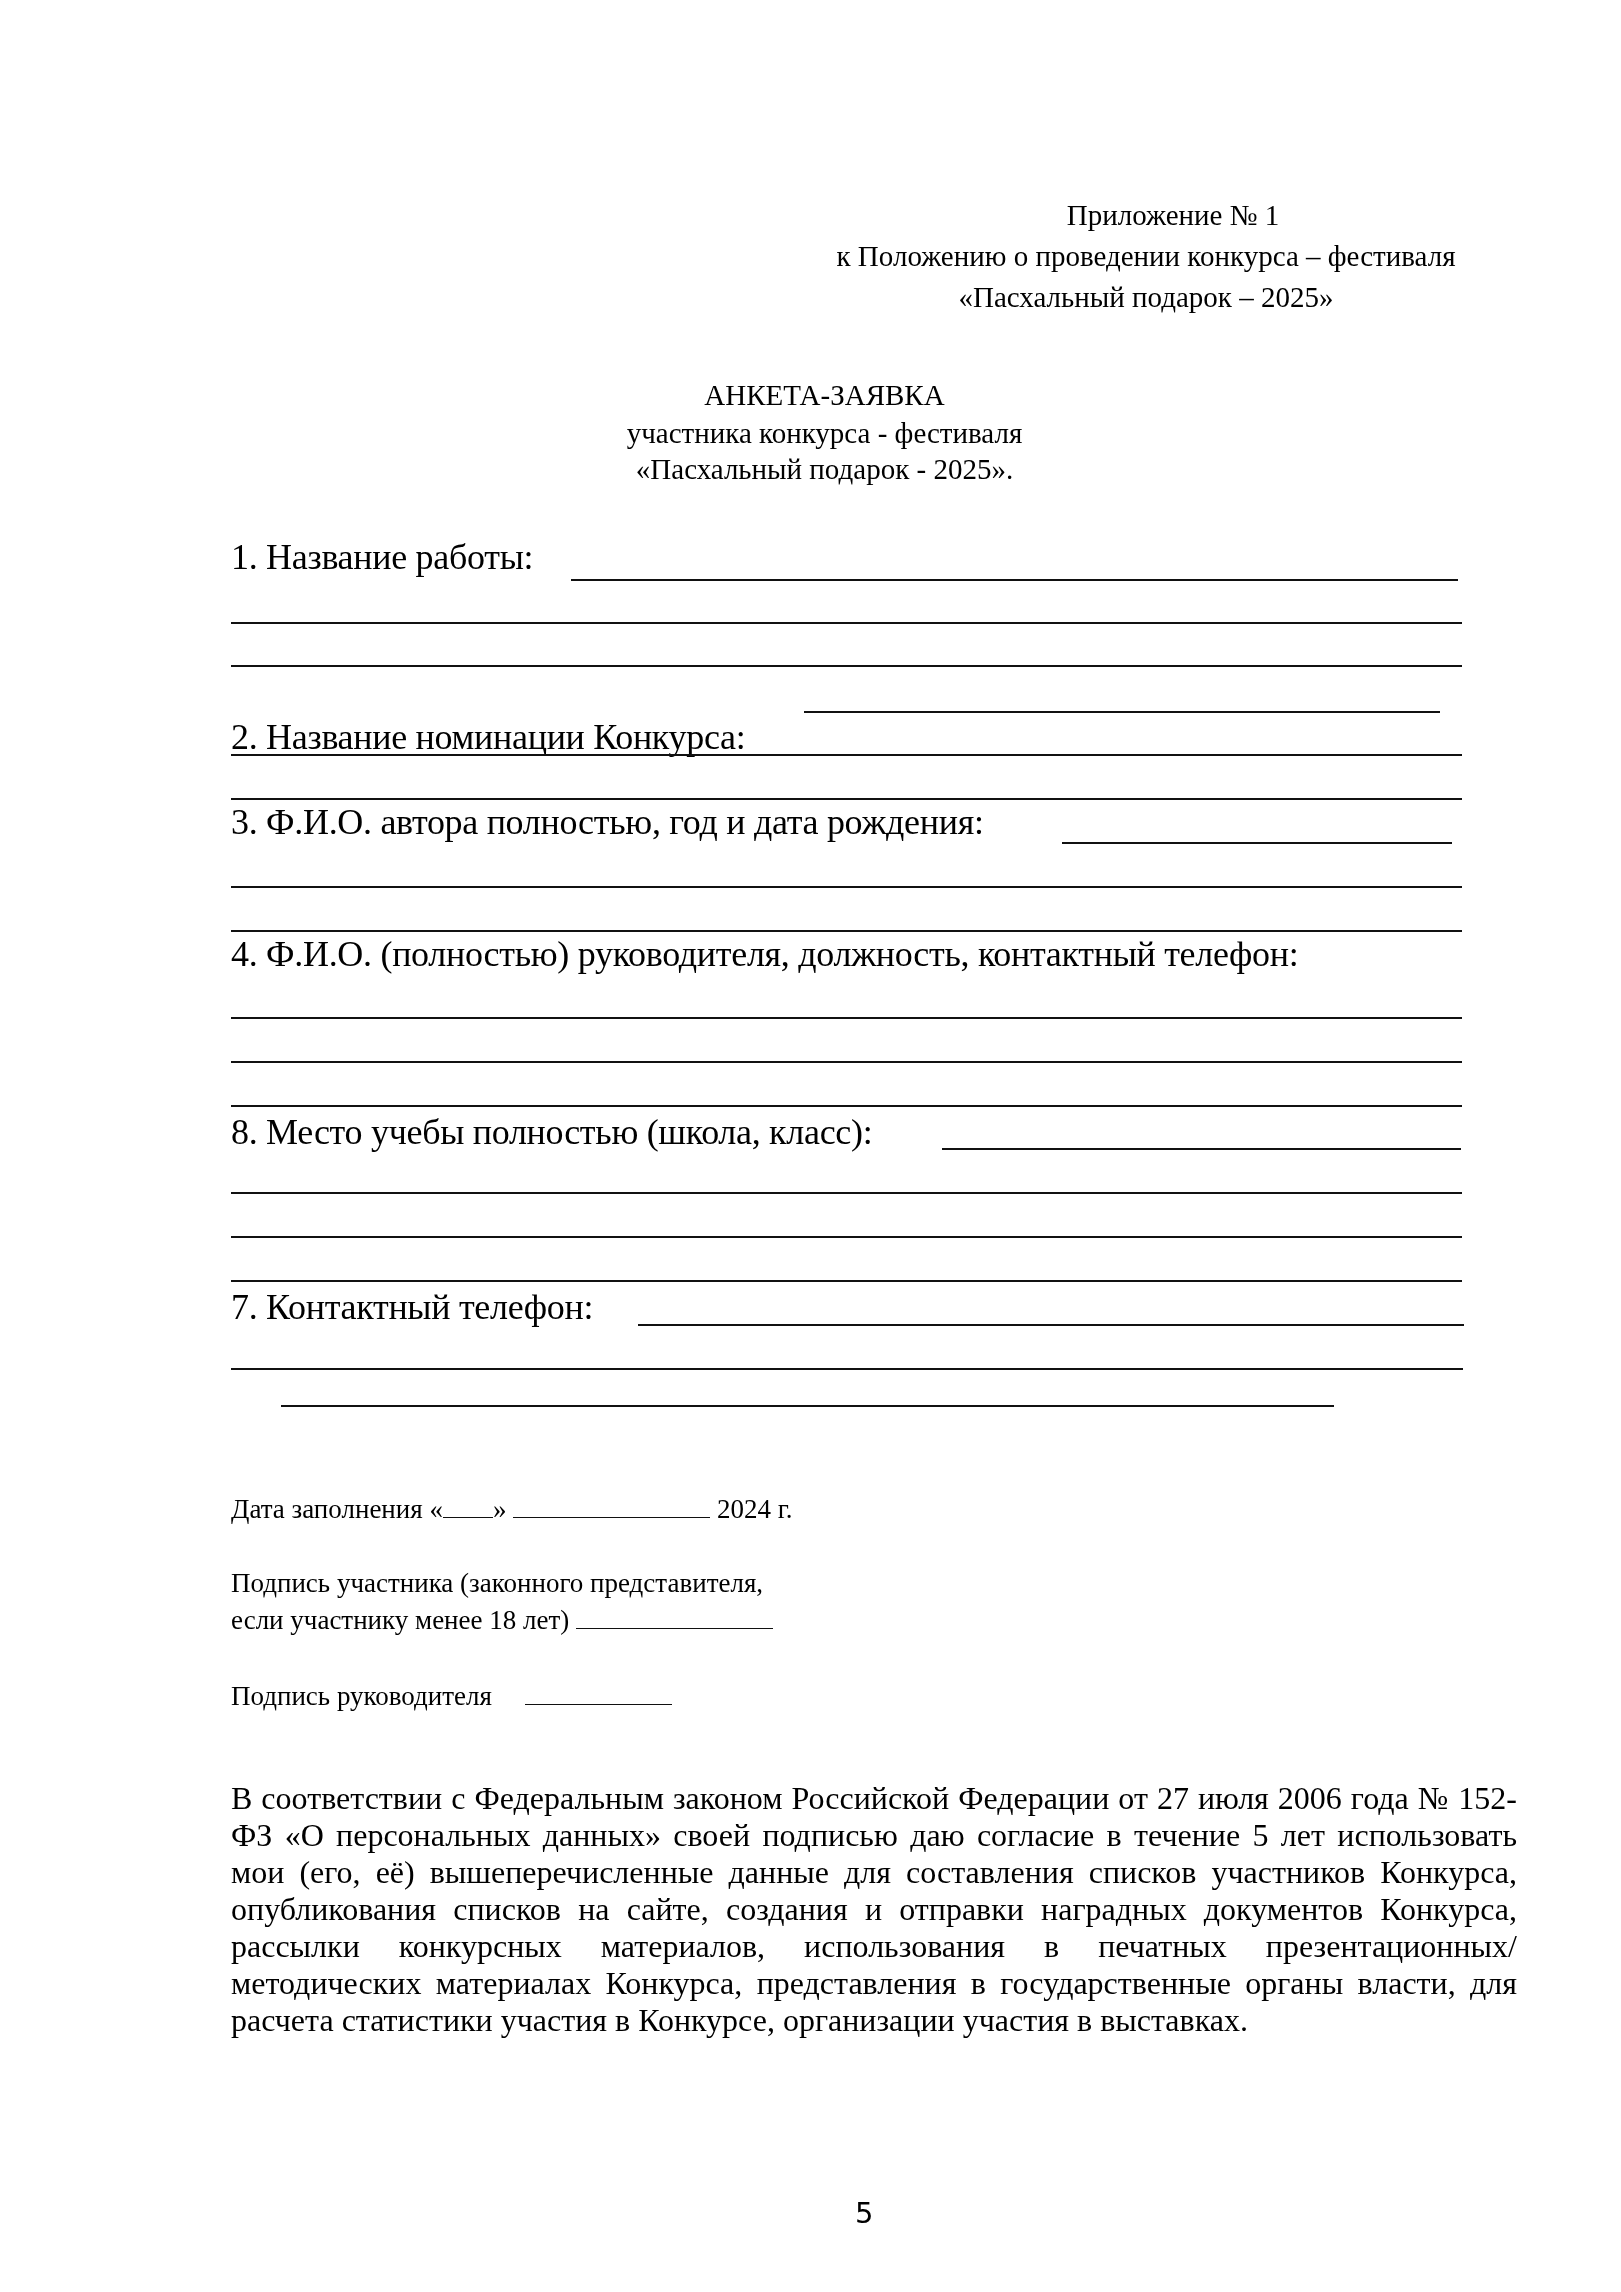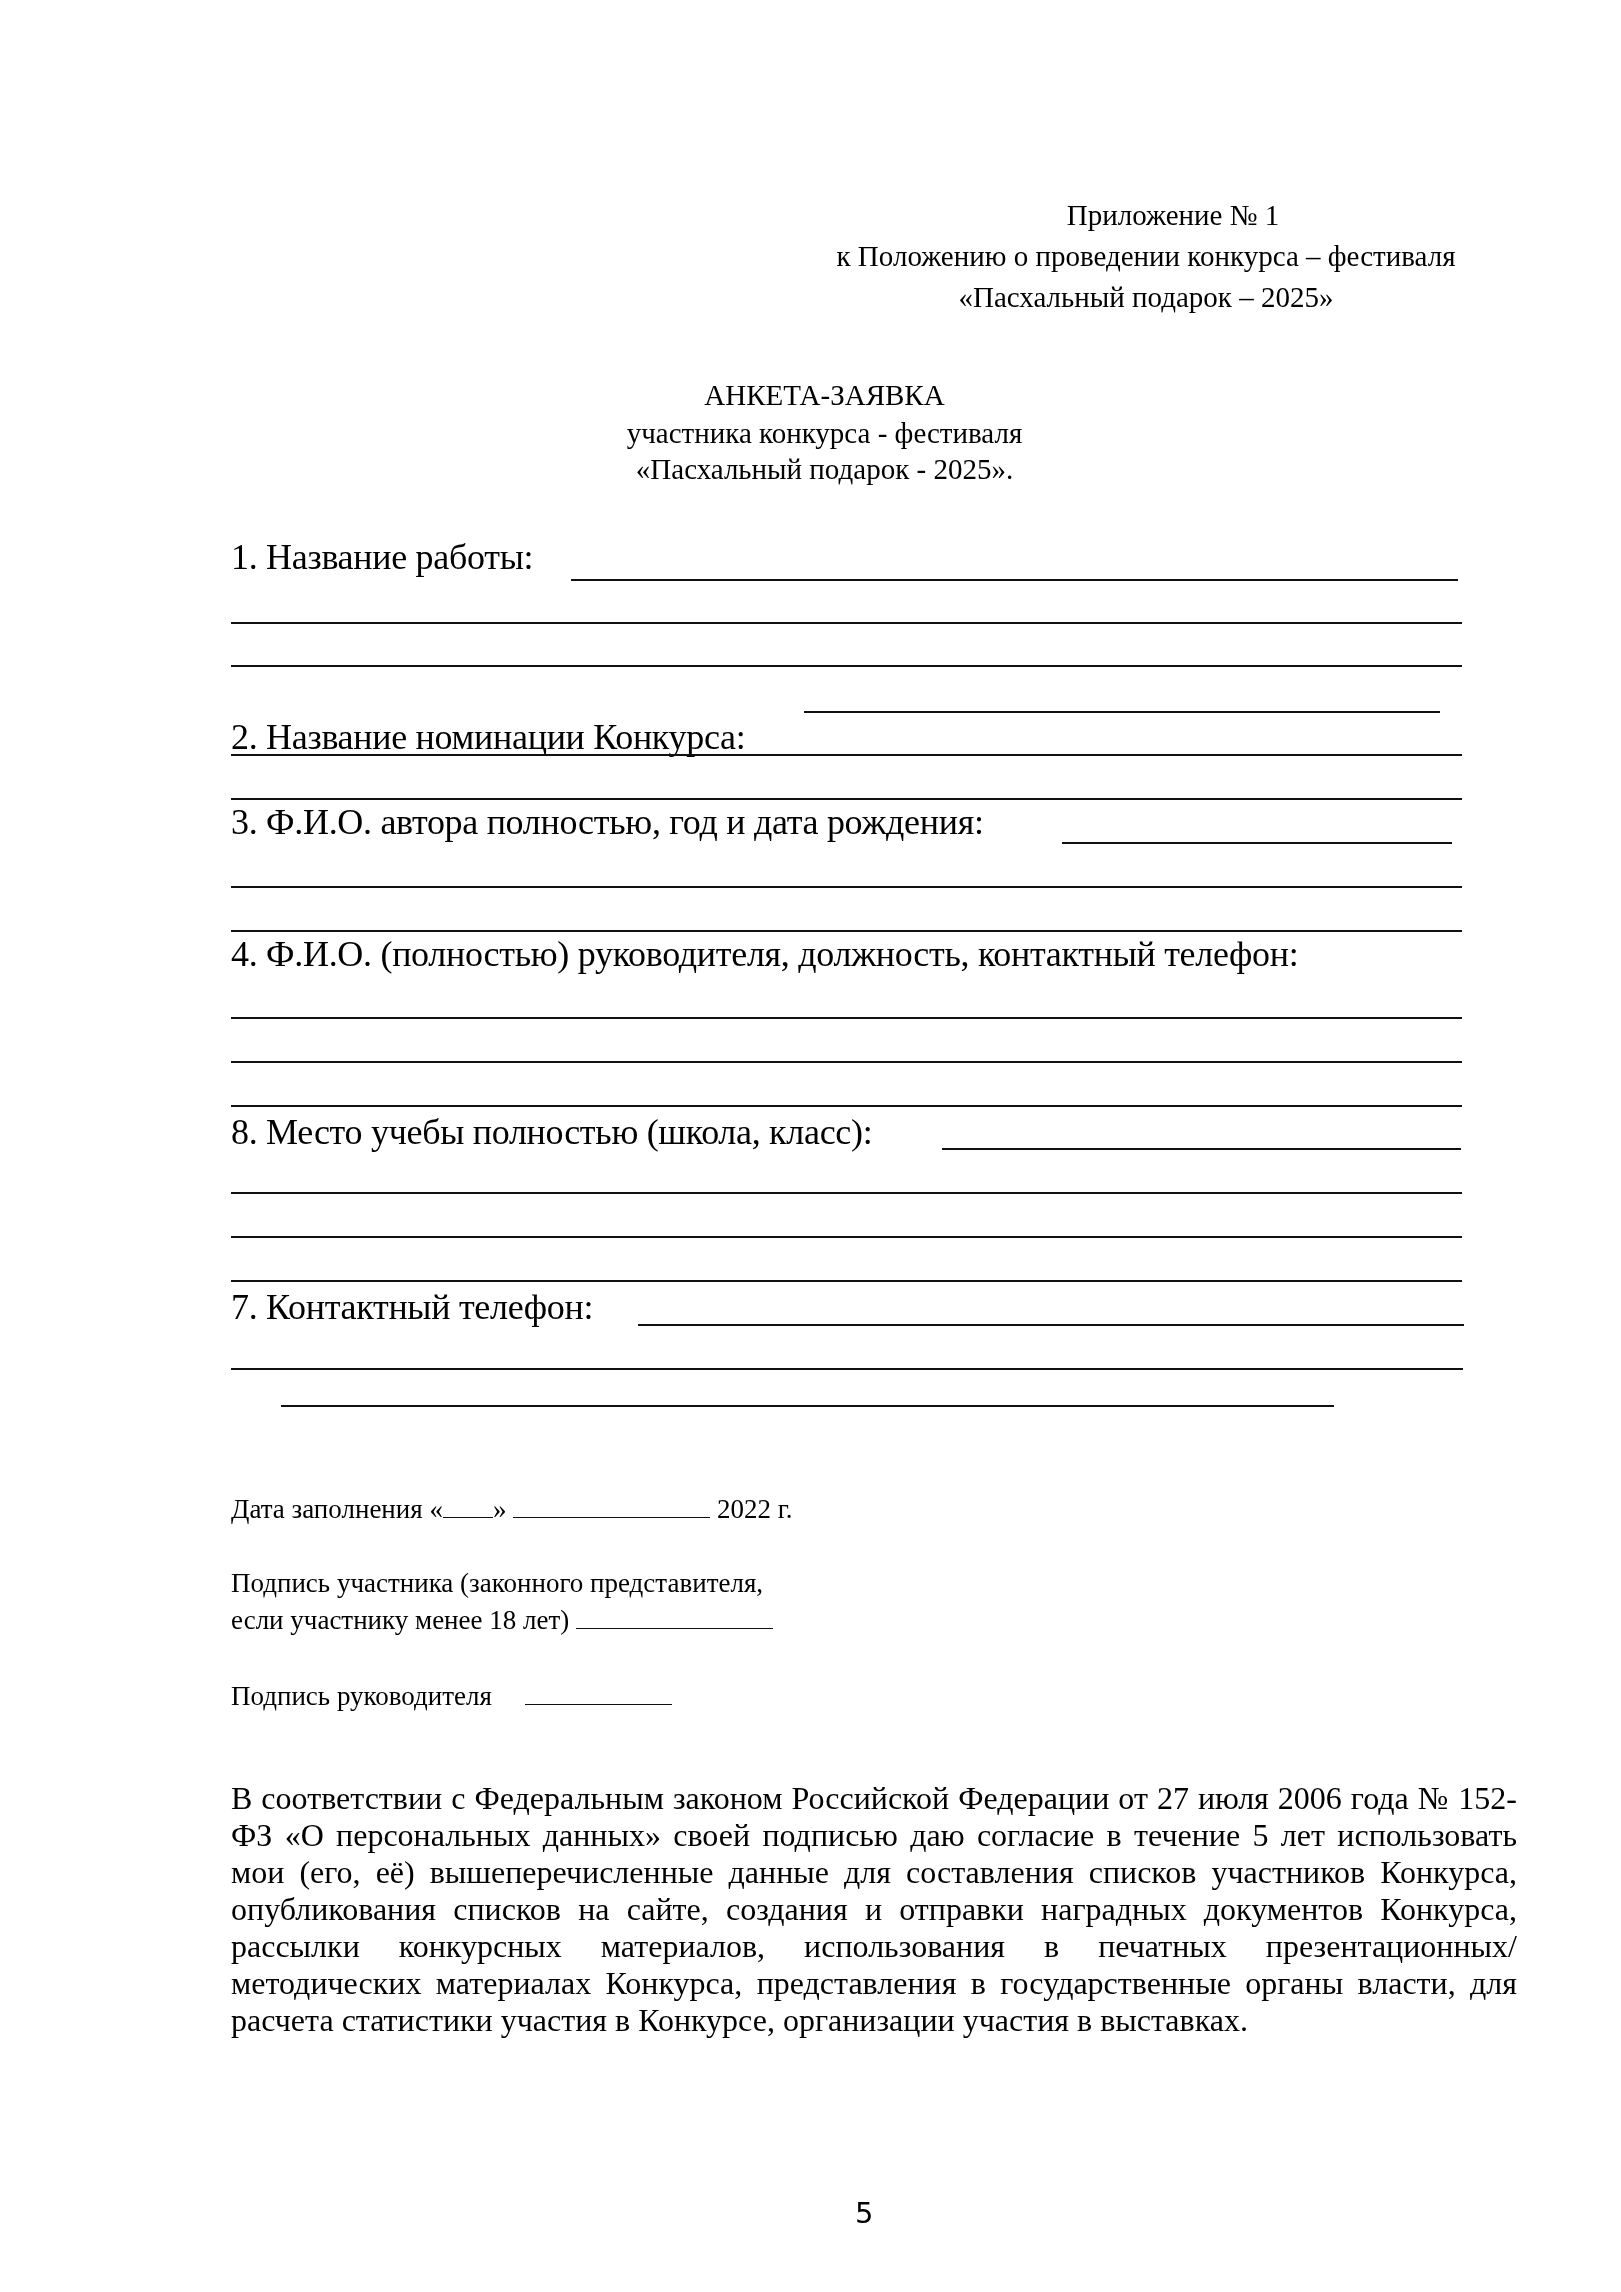--- a/index.html
+++ b/index.html
@@ -60,21 +60,21 @@
 
 <div class="abs field-label" style="left:231px; top:1286px;">7. Контактный телефон:</div>
 <div class="line" style="left:638px; top:1324px; width:826px;"></div>
 <div class="line" style="left:231px; top:1368px; width:1232px;"></div>
 <div class="line" style="left:238px; top:1405px; width:0px; border:none;"></div>
 <div class="line" style="left:281px; top:1405px; width:1053px;"></div>
 
 <div class="abs small" style="left:231px; top:1490px;">
   <span>Дата заполнения «</span><span class="u" style="width:50px;"></span><span>»</span>
   <span class="u" style="width:197px;"></span>
-  <span>2022 г.</span>
+  <span>2024 г.</span>
 </div>
 
 <div class="abs small" style="left:231px; top:1565px;">Подпись участника (законного представителя,</div>
 <div class="abs small" style="left:231px; top:1601px;">
   <span>если участнику менее 18 лет)</span>
   <span class="u" style="width:197px;"></span>
 </div>
 
 <div class="abs small" style="left:231px; top:1677px;">
   <span>Подпись руководителя</span>

